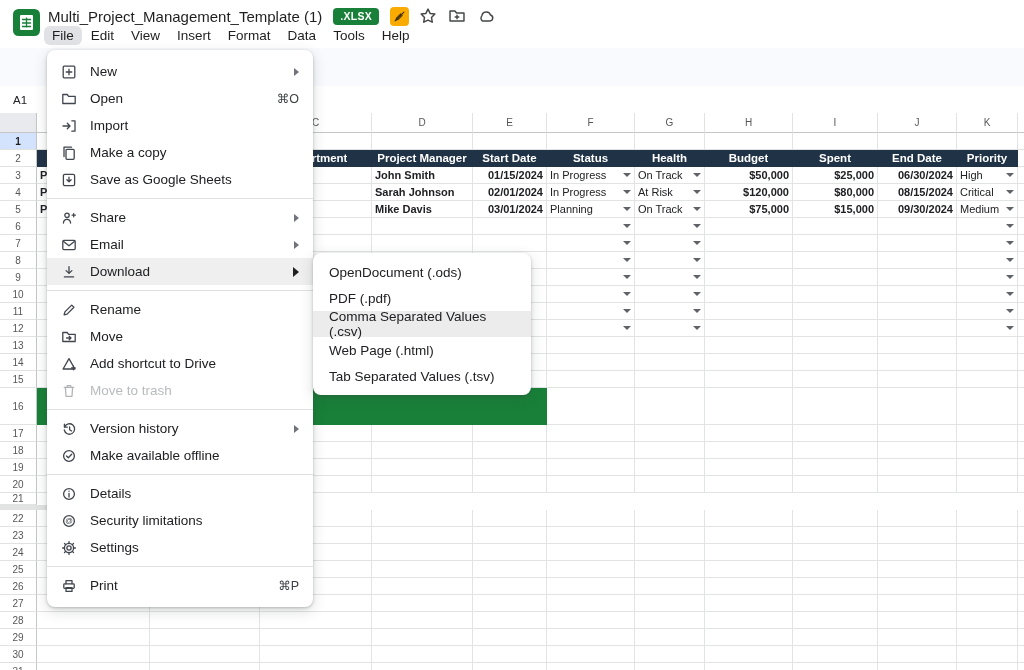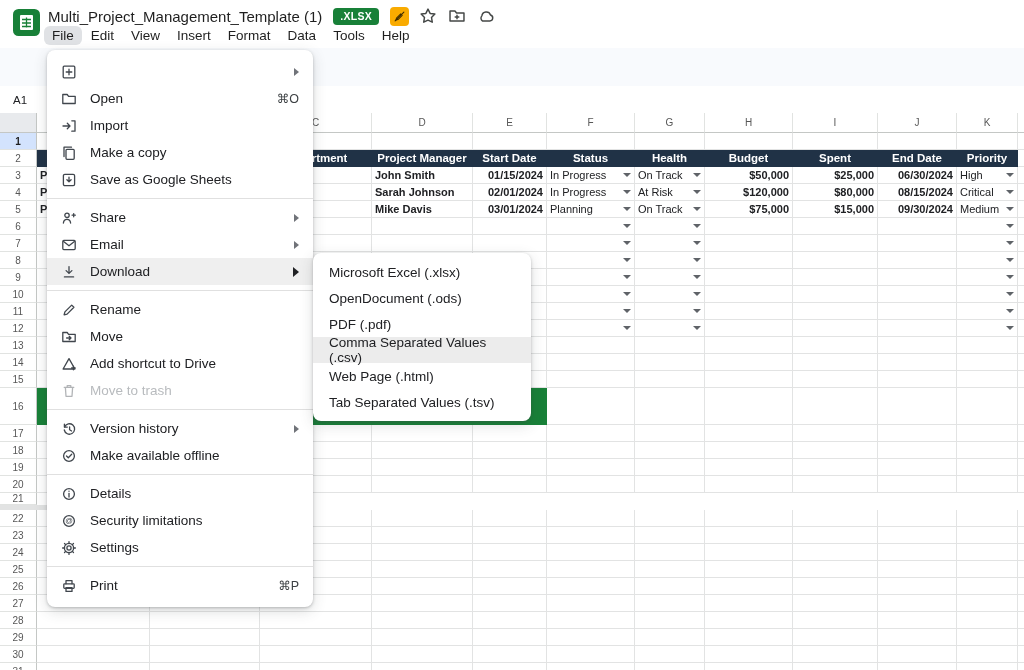--- a/index.html
+++ b/index.html
@@ -816,20 +816,21 @@
     </div>
 
   <div class="menu-panel" id="file-menu">
       <div class="menu-item">
         <span class="mi-icon">
           <svg width="16" height="16" viewBox="0 0 16 16" fill="none" stroke="#40464d" stroke-width="1.3" stroke-linecap="round" stroke-linejoin="round">
             <rect x="2.2" y="2.2" width="11.6" height="11.6" rx="1"></rect>
             <path d="M8 5.2v5.6M5.2 8h5.6"></path>
           </svg>
         </span>
+        <span class="mi-label">New</span>
         <span class="sub-arrow"></span>
       </div>
       <div class="menu-item">
         <span class="mi-icon">
           <svg width="16" height="16" viewBox="0 0 16 16" fill="none" stroke="#40464d" stroke-width="1.3" stroke-linecap="round" stroke-linejoin="round">
             <path d="M1.8 12.5v-9h4.4l1.4 1.8h6.6v7.2z"></path>
           </svg>
         </span>
         <span class="mi-label">Open</span>
         <span class="mi-shortcut">⌘O</span>
@@ -987,21 +988,20 @@
             <rect x="2.8" y="5.8" width="10.4" height="4.6" rx=".8"></rect>
             <path d="M5 5.8V2.6h6v3.2"></path>
             <path d="M5 9.6h6v3.8H5z"></path>
           </svg>
         </span>
         <span class="mi-label">Print</span>
         <span class="mi-shortcut">⌘P</span>
       </div>
     </div>
   <div class="submenu-panel" id="dl-menu">
-      <div class="submenu-item">Microsoft Excel (.xlsx)</div>
       <div class="submenu-item">OpenDocument (.ods)</div>
       <div class="submenu-item">PDF (.pdf)</div>
       <div class="submenu-item hl">Comma Separated Values (.csv)</div>
       <div class="submenu-item">Web Page (.html)</div>
       <div class="submenu-item">Tab Separated Values (.tsv)</div>
     </div>
 
 </div>
 
 </body></html>

